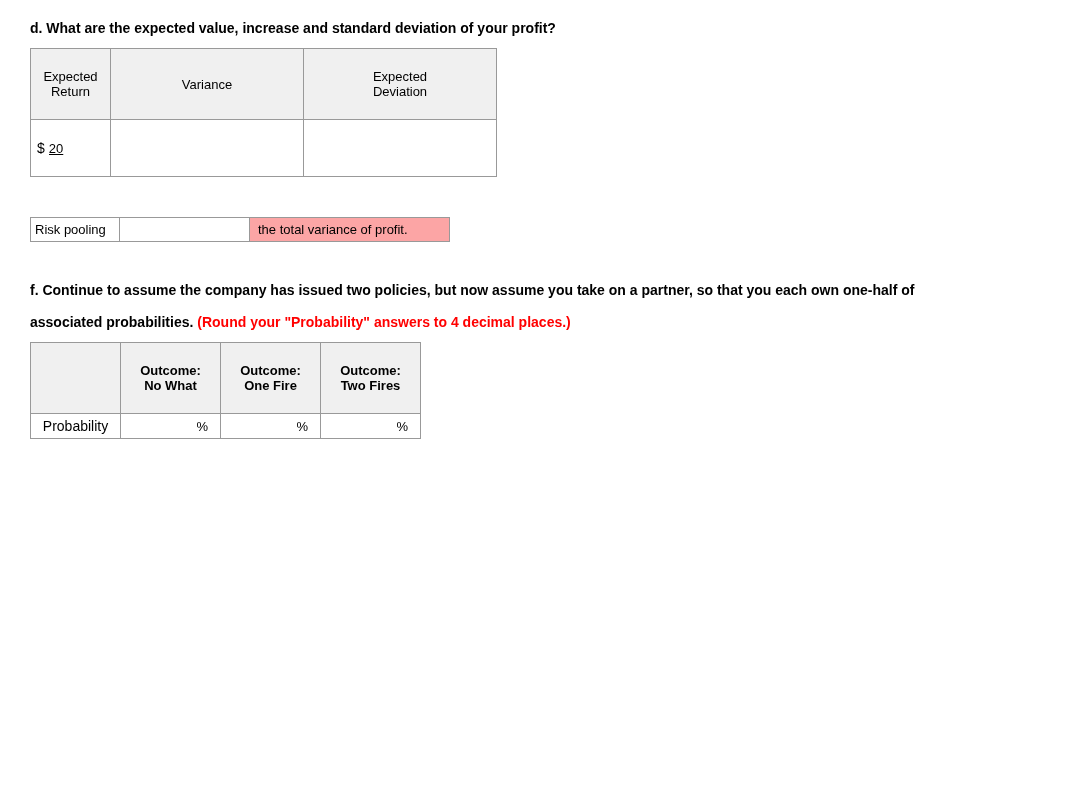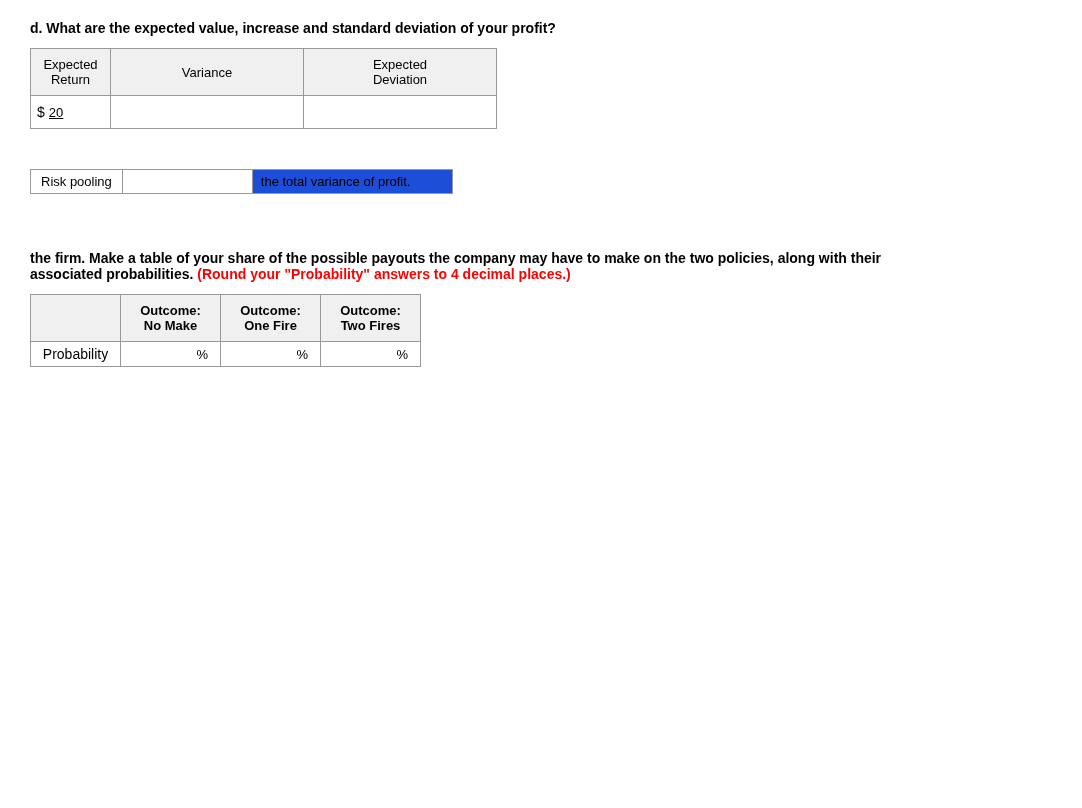--- a/index.html
+++ b/index.html
@@ -22,21 +22,21 @@
     }
     .section {
       margin-bottom: 40px;
     }
     table {
       border-collapse: collapse;
       margin-top: 8px;
     }
     table th, table td {
       border: 1px solid #999;
-      padding: 8px 8px;
+      padding: 20px 8px;
       min-width: 80px;
       text-align: left;
     }
     table th {
       background: #f0f0f0;
       text-align: center;
       font-weight: normal;
       font-size: 13px;
     }
     table td input[type="text"] {
@@ -47,40 +47,40 @@
       background: transparent;
     }
     .risk-pooling-row {
       display: flex;
       align-items: center;
       gap: 0;
       margin-top: 8px;
     }
     .risk-pooling-label {
       border: 1px solid #999;
-      padding: 4px 10px;
+      padding: 4px 4px;
       font-size: 13px;
       background: #fff;
       min-width: 90px;
     }
     .risk-pooling-input {
       border: 1px solid #999;
       border-left: none;
       padding: 4px 4px;
       font-size: 13px;
       width: 130px;
       outline: none;
     }
     .risk-pooling-static {
       border: 1px solid #999;
       border-left: none;
       padding: 4px 8px;
       font-size: 13px;
       min-width: 200px;
-      background: #1d4ed8;
+      background: #fca5a5;
     }
     .paren-note {
       color: red;
       font-weight: bold;
     }
     .outcome-table th {
       text-align: center;
       font-weight: bold;
     }
     .outcome-table td {
@@ -127,32 +127,32 @@
 <div class="section">
   <div class="risk-pooling-row">
     <div class="risk-pooling-label">Risk pooling</div>
     <input type="text" class="risk-pooling-input" value="" style="">
     <div class="risk-pooling-static">the total variance of profit.</div>
   </div>
 </div>
 
 <div class="section">
   <div class="question-label">
+    <span>f. Continue to assume the company has issued two policies, but now assume you take on a partner, so that you each own one-half of</span><br>
     <br>
-    <span>the firm. Make a table of your share of the possible payouts the company may have to make on the two policies, along with their</span><br>
     <span>associated probabilities.</span>
     <span class="paren-note">(Round your "Probability" answers to 4 decimal places.)</span>
   </div>
   <table class="outcome-table" style="margin-top: 6px;">
     <thead>
       <tr>
         <th style="min-width: 90px; border: 1px solid #999;"></th>
         <th style="min-width: 100px; border: 1px solid #999;">
           <span>Outcome:</span><br>
-          <span>No Make</span>
+          <span>No What</span>
         </th>
         <th style="min-width: 100px; border: 1px solid #999;">
           <span>Outcome:</span><br>
           <span>One Fire</span>
         </th>
         <th style="min-width: 100px; border: 1px solid #999;">
           <span>Outcome:</span><br>
           <span>Two Fires</span>
         </th>
       </tr>

